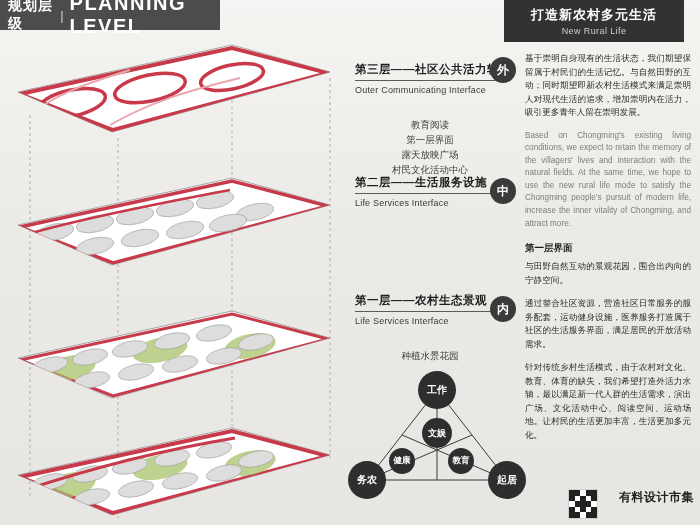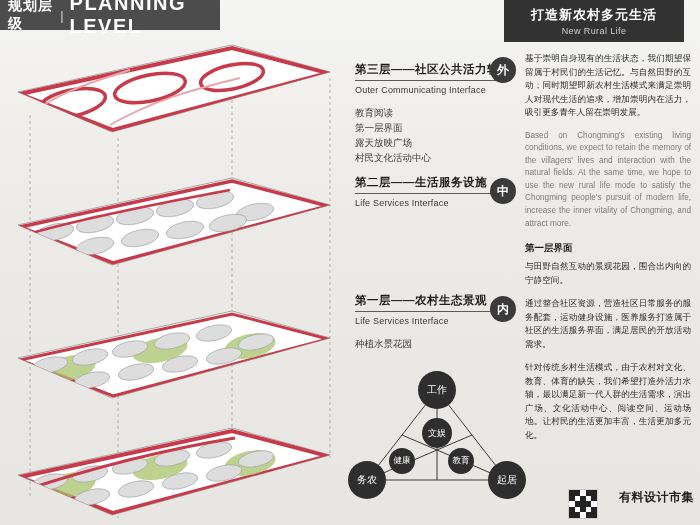--- a/index.html
+++ b/index.html
@@ -35,38 +35,38 @@
 
   
   #diagram{position:absolute;left:0;top:20px;width:350px;height:505px;}
   .layer-svg{position:absolute;left:0;top:0;}
 
   
   .lblblock{position:absolute;width:175px;}
   .lbl-line{height:1px;background:#5b5b5b;width:150px;}
   .lbl-cn{font-size:11.5px;font-weight:bold;color:#1d1d1d;letter-spacing:.5px;margin-bottom:3px;}
   .lbl-en{font-size:9px;color:#3a3a3a;margin-top:4px;letter-spacing:.2px;}
-  .sublist{margin-top:10px;font-size:9.5px;color:#3c3c3c;line-height:15px;text-align:left;width:150px;}
+  .sublist{margin-top:22px;font-size:9.5px;color:#3c3c3c;line-height:15px;text-align:center;width:150px;}
   .circle{
     position:absolute;width:26px;height:26px;border-radius:50%;
     background:#3a3a3a;color:#fff;font-size:12px;font-weight:bold;
     display:flex;align-items:center;justify-content:center;
   }
 
   
   #rightcol{position:absolute;left:525px;top:52px;width:166px;}
   .p-cn{font-size:8.6px;line-height:13.5px;color:#2c2c2c;text-align:justify;margin-bottom:10px;}
   .p-en{font-size:8.2px;line-height:12.6px;color:#7d7d7d;text-align:justify;margin-bottom:12px;}
   .h-cn{font-size:9.5px;font-weight:bold;color:#1a1a1a;margin-bottom:5px;}
 
   
   #tri{position:absolute;left:345px;top:360px;width:185px;height:150px;}
   .node{
     position:absolute;border-radius:50%;background:#2e2e2e;color:#fff;
-    display:flex;align-items:center;justify-content:center;font-weight:normal;text-align:center;
+    display:flex;align-items:center;justify-content:center;font-weight:bold;text-align:center;
   }
   .node.big{width:38px;height:38px;font-size:10px;}
   .node.mid{width:30px;height:30px;font-size:9px;}
   .node.sm{width:26px;height:26px;font-size:8.5px;}
 
   
   #footer{
     position:absolute;right:6px;bottom:6px;
     display:flex;align-items:flex-start;gap:21px;
   }

